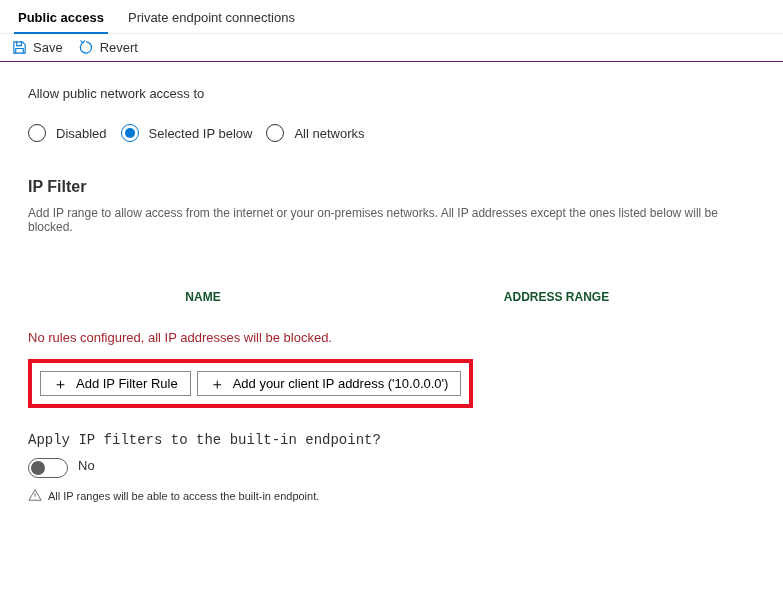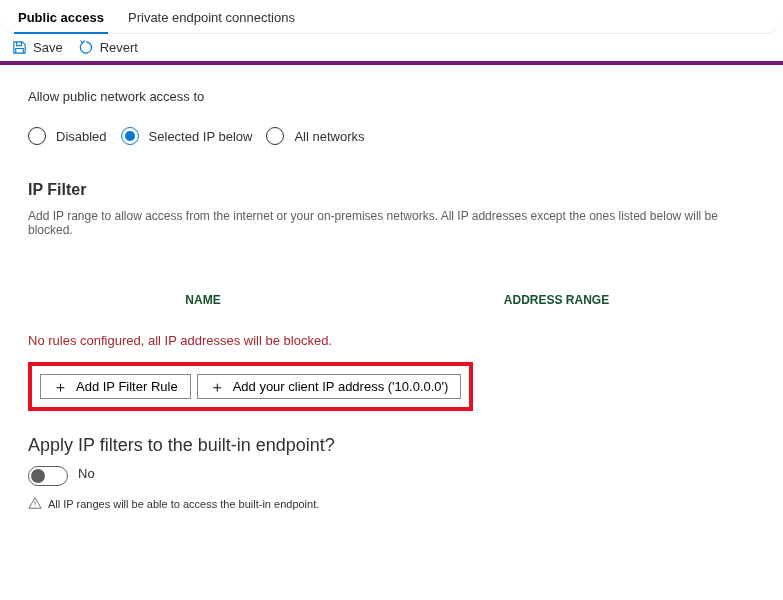--- a/index.html
+++ b/index.html
@@ -7,21 +7,20 @@
       font-family: "Segoe UI", -apple-system, sans-serif;
       font-size: 13px;
       color: #323130;
       background: #fff;
       width: 783px;
     }
     .tabs {
       display: flex;
       border-bottom: 1px solid #edebe9;
       padding-left: 6px;
-      border-radius: 17px;
     }
     .tab {
       padding: 10px 12px 8px 12px;
       cursor: pointer;
       font-size: 13px;
       color: #323130;
       position: relative;
     }
     .tab.active {
       font-weight: 600;
@@ -33,21 +32,21 @@
       left: 8px;
       right: 8px;
       bottom: -1px;
       height: 2px;
       background: #0078d4;
     }
     .toolbar {
       display: flex;
       align-items: center;
       padding: 6px 12px;
-      border-bottom: 4px solid #701a75;
+      border-bottom: 1px solid #701a75;
       gap: 16px;
     }
     .tb-btn {
       display: inline-flex;
       align-items: center;
       gap: 6px;
       color: #323130;
       cursor: pointer;
       font-size: 13px;
     }
@@ -127,21 +126,21 @@
       padding: 4px 12px;
       font-size: 13px;
       cursor:pointer;
       font-family: inherit;
     }
     .plus-icon {
       font-size: 15px;
       line-height: 1;
       font-weight: 300;
     }
-    .apply-q { font-size: 18px; margin-bottom: 10px; }
+    .apply-q { font-size: 14px; margin-bottom: 10px; font-family: Liberation Mono, monospace; }
     .toggle-row { display:flex; gap:10px; margin-bottom: 10px; }
     .toggle {
       width: 40px; height: 20px;
       border:1px solid #605e5c;
       border-radius: 10px;
       position: relative;
       background:#fff;
       cursor:pointer;
     }
     .toggle::after {

